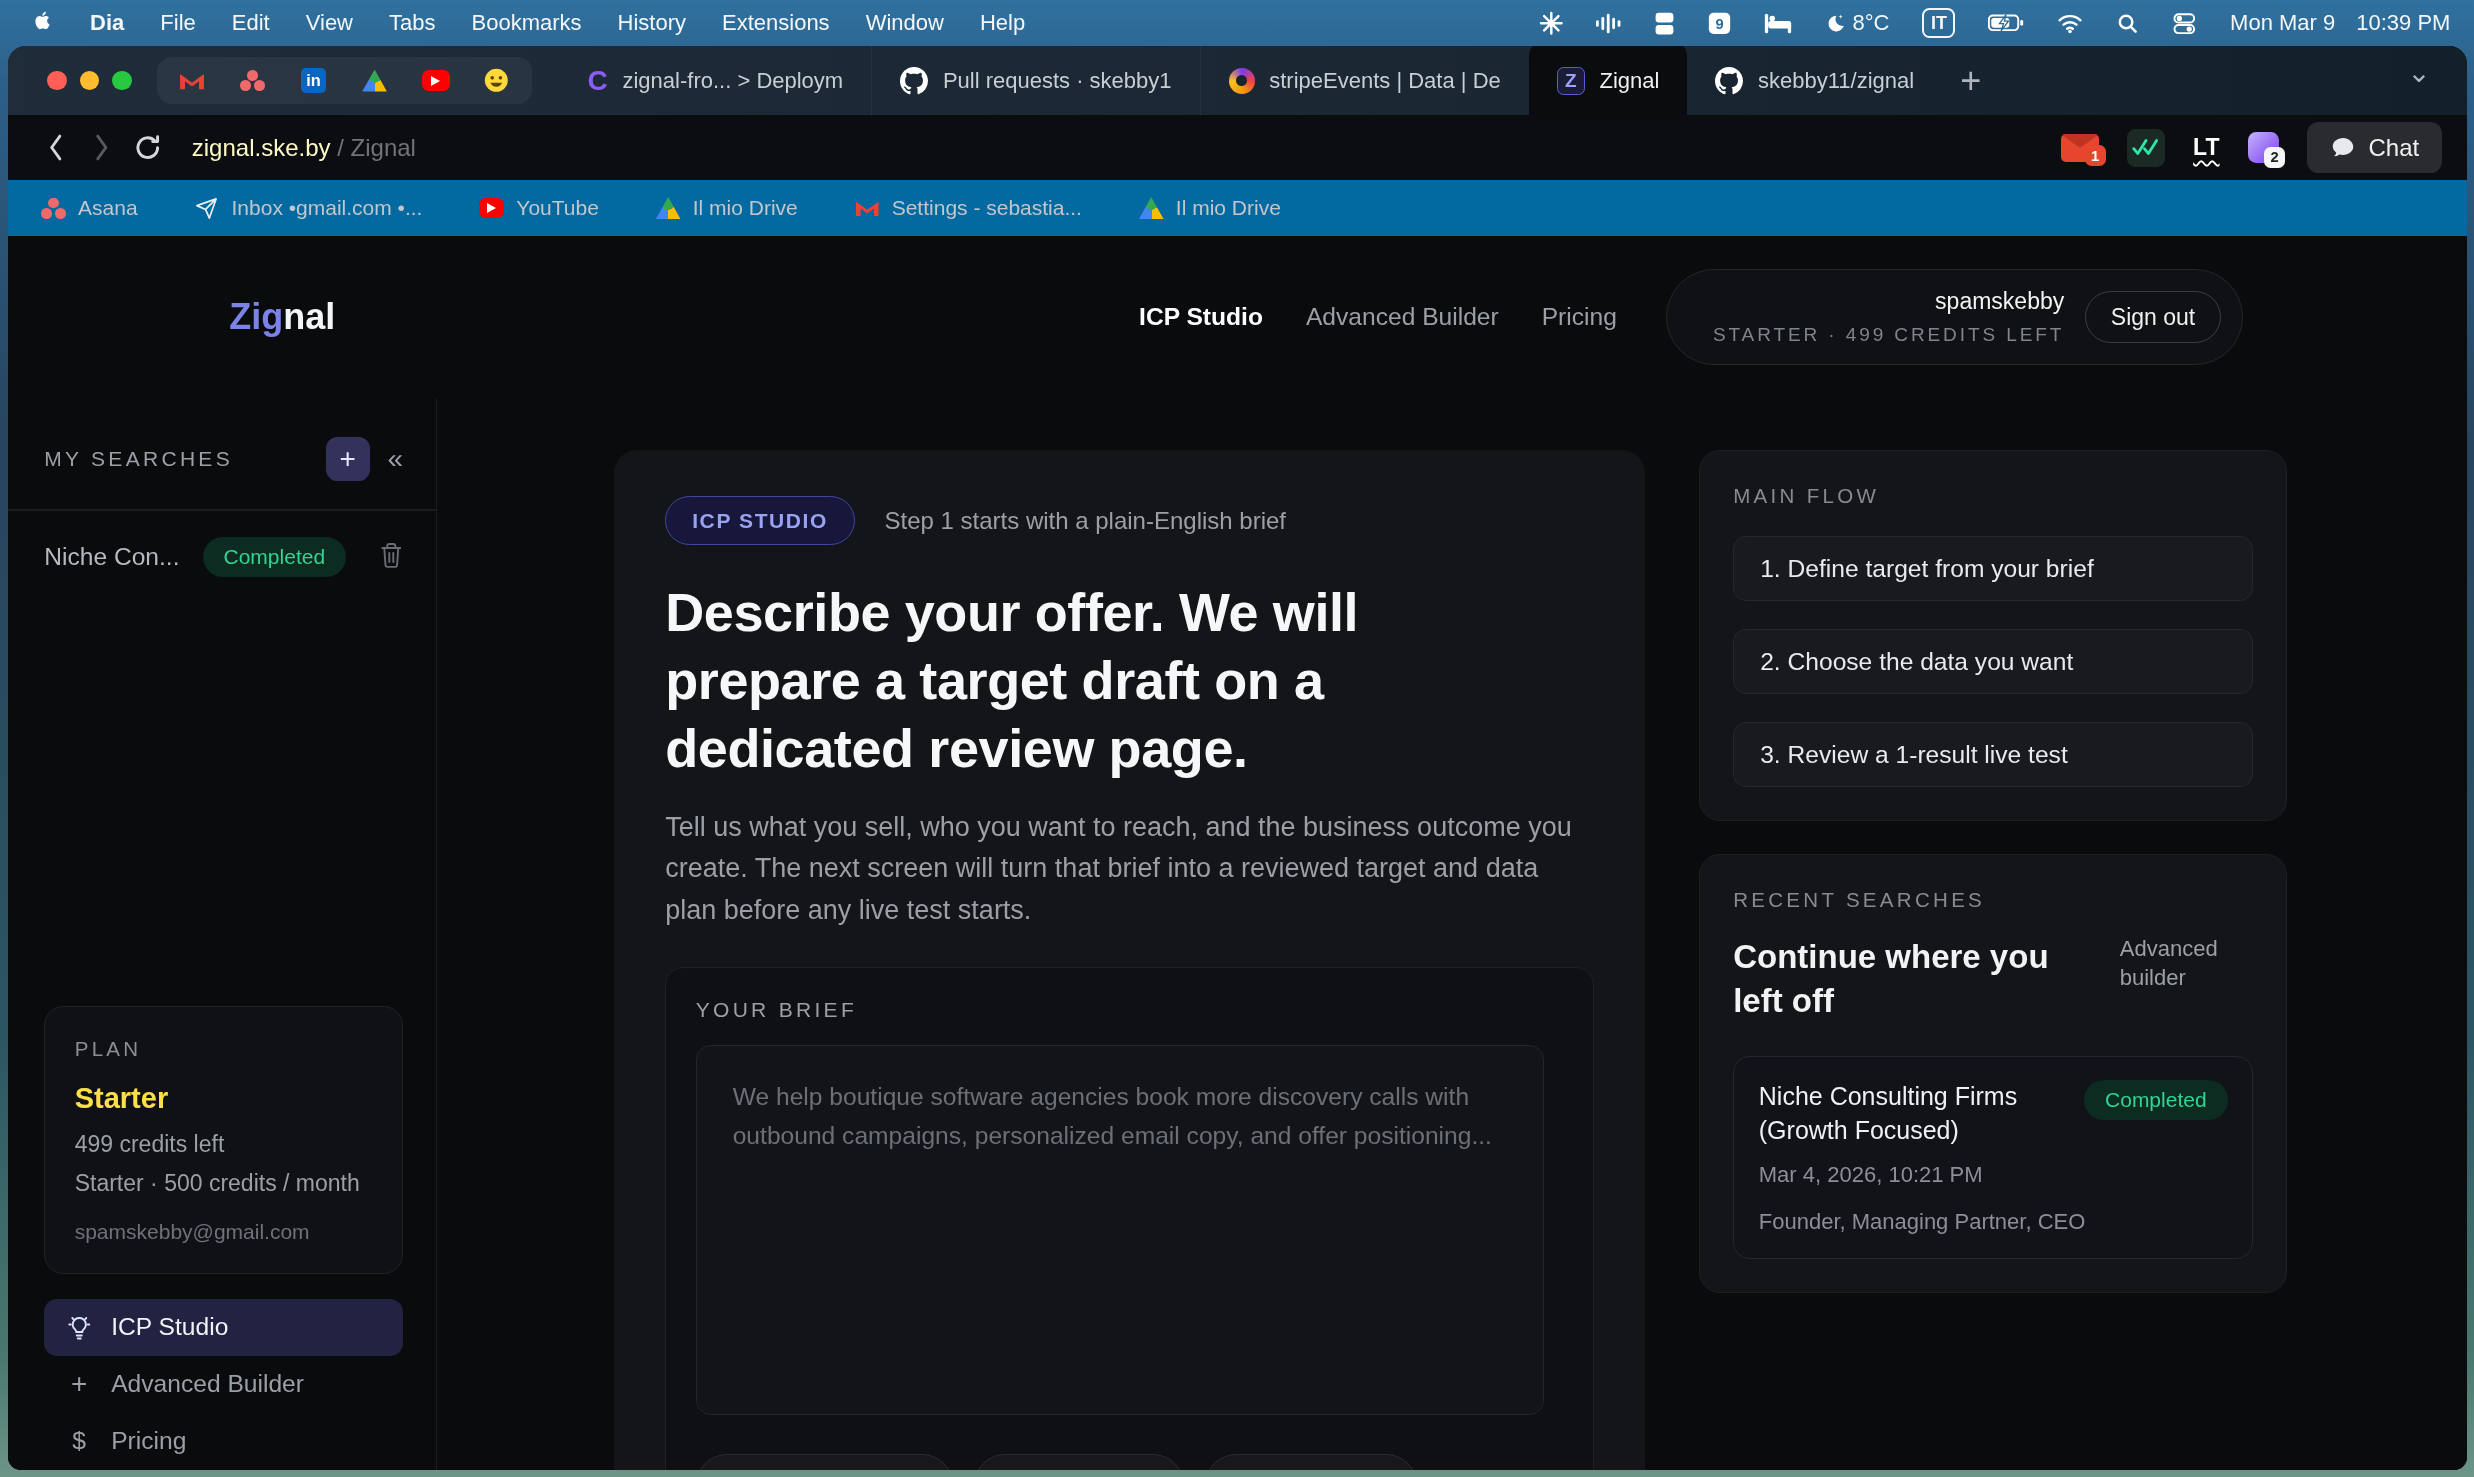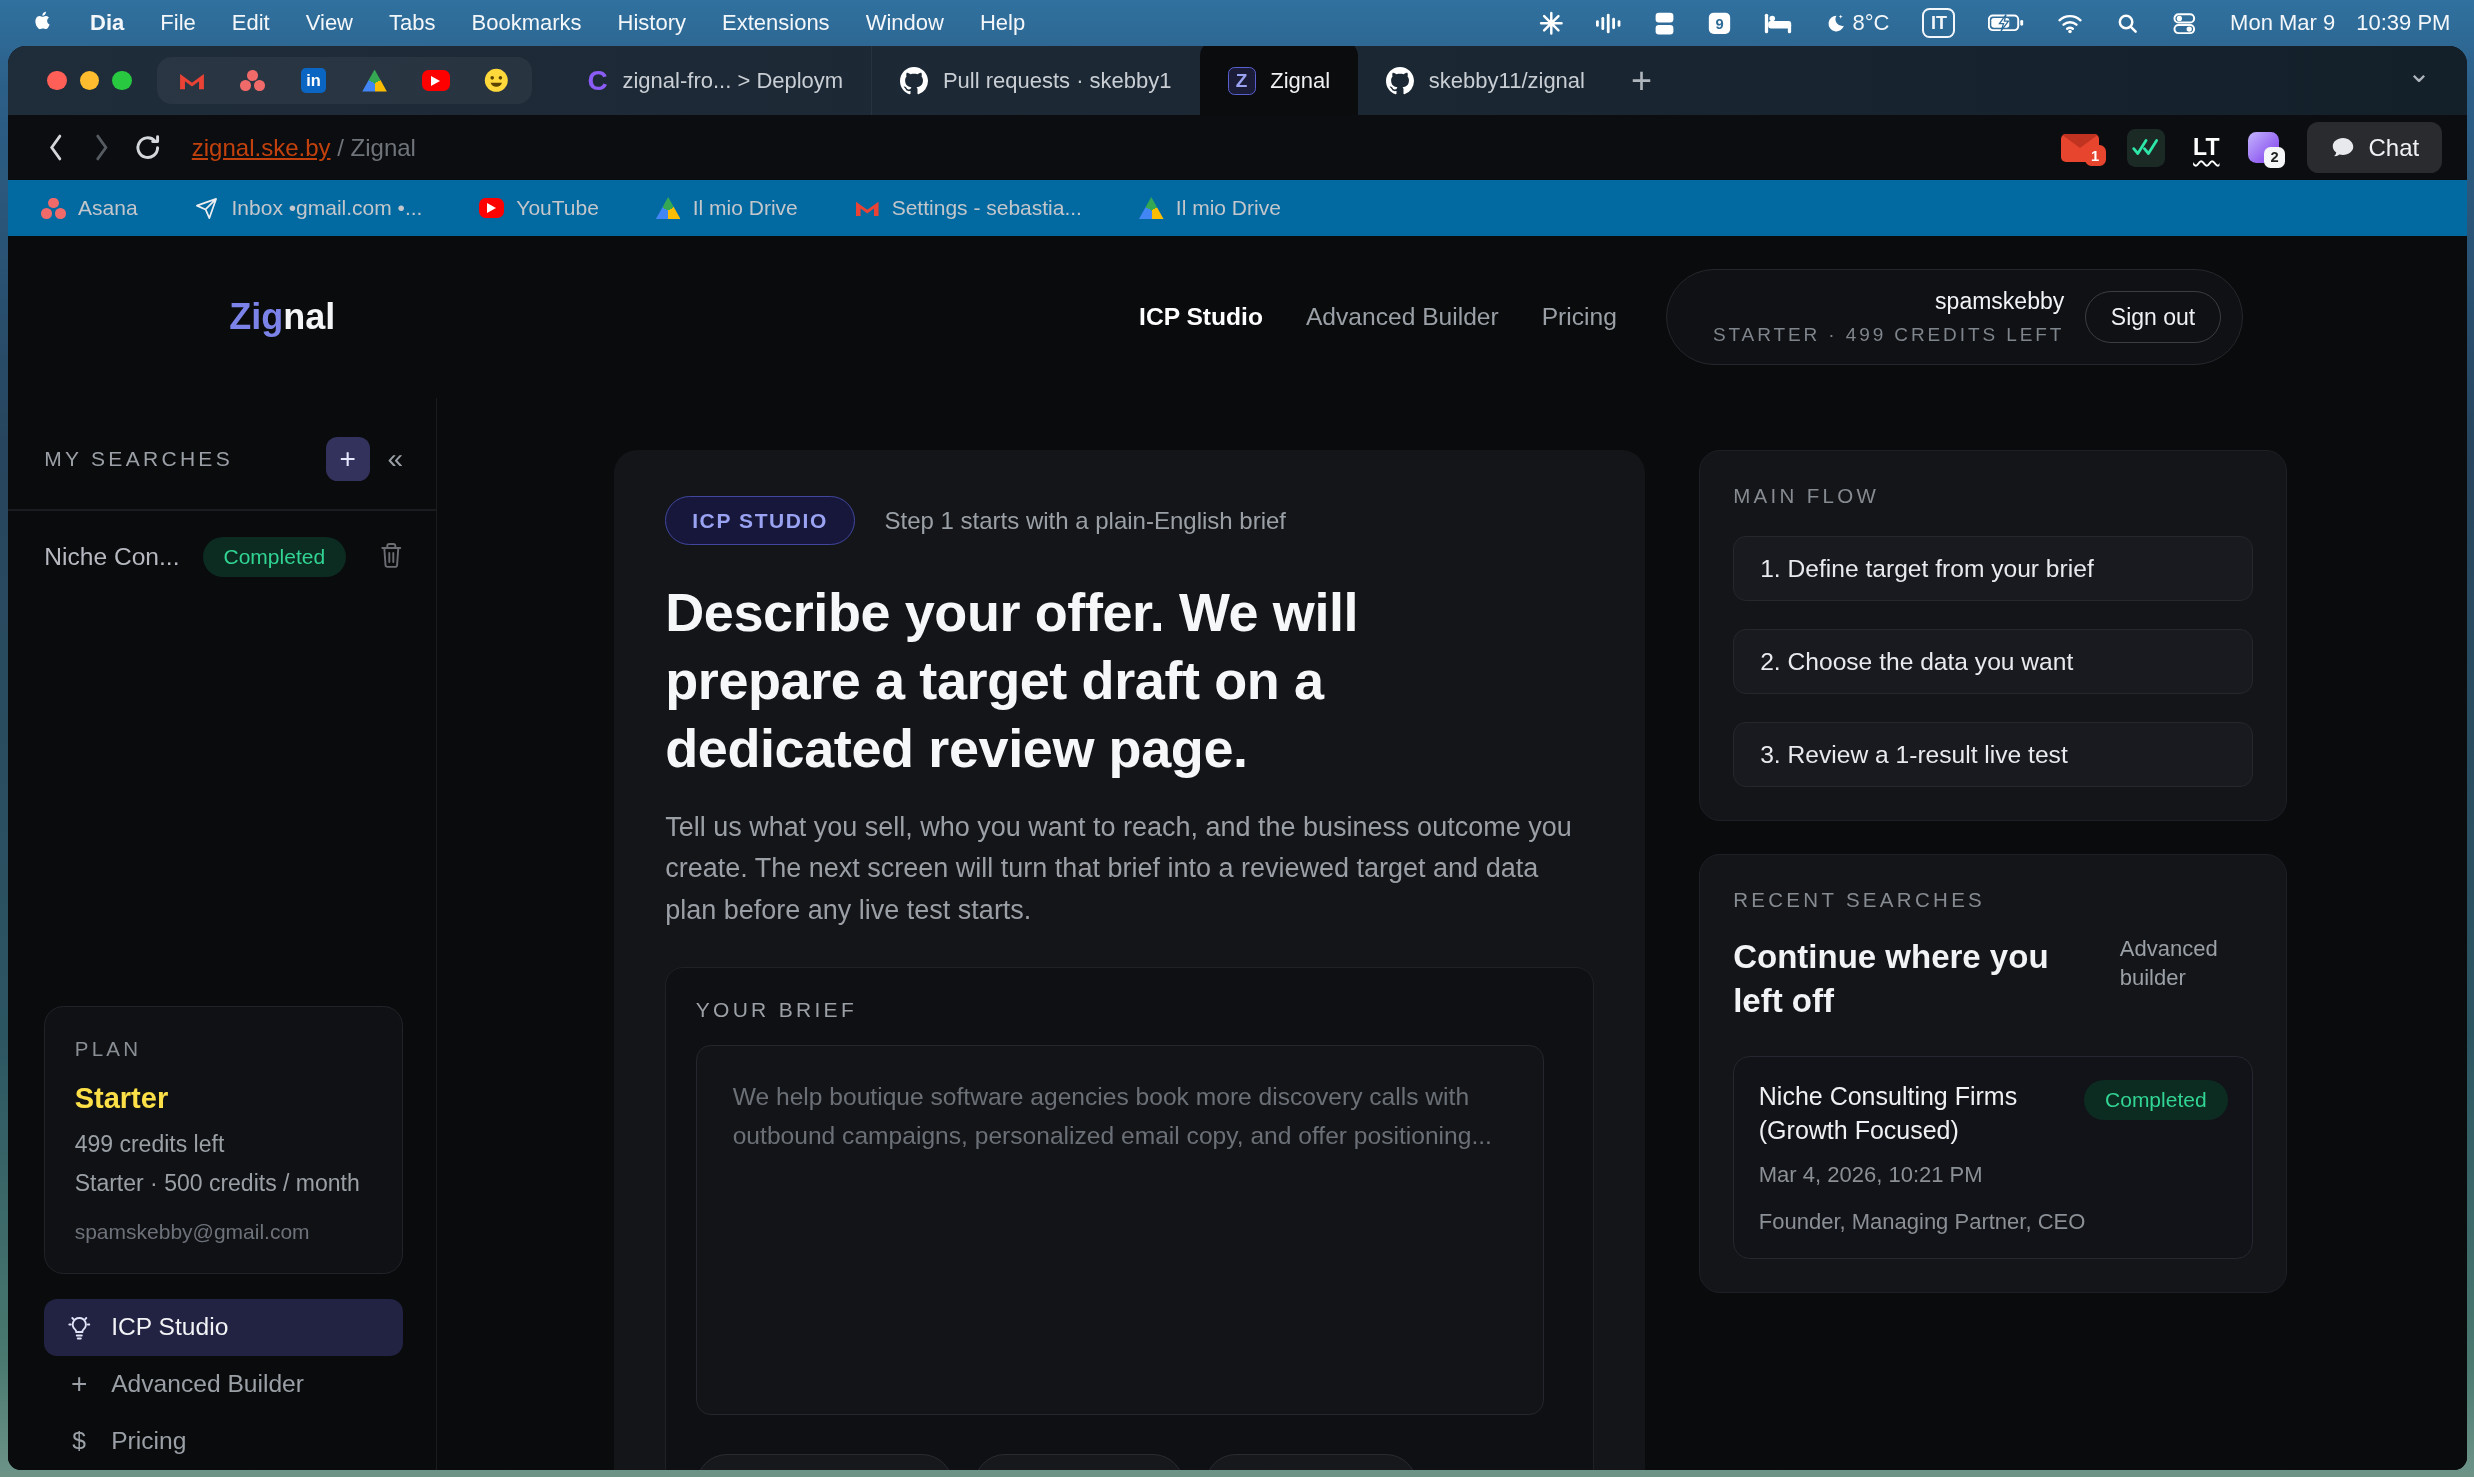--- a/index.html
+++ b/index.html
@@ -60,21 +60,21 @@
   .ic-swirl { width:26px; height:26px; border-radius:50%; background:conic-gradient(#7c3aed,#ef4444,#f59e0b,#fbbf24,#7c3aed); position:relative; }
   .ic-swirl::after{ content:""; position:absolute; inset:7.4px; border-radius:50%; background:#17232d; }
   .ic-z { width:28px; height:28px; border-radius:6.5px; background:#1b1c38; border:1.6px solid #5a5fd0; color:#9aa2f2; font-weight:700; font-size:19px; display:flex; align-items:center; justify-content:center; }
   .ic-z::before{ content:"Z"; }
   .ic-gh svg{ display:block; }
 
   
   .toolbar { height:65px; flex:0 0 65px; background:#0c0d10; display:flex; align-items:center; padding:0 24.6px; }
   .navbtn { width:46px; height:46px; display:flex; align-items:center; justify-content:center; }
   .url { margin-left:21px; font-size:24px; }
-  .url .host{ color:#c2410c;text-decoration:underline; } .url .suffix{ color:#6f747b; }
+  .url .host{ color:#fef9c3; } .url .suffix{ color:#6f747b; }
   .tb-right { margin-left:auto; display:flex; align-items:center; gap:28px; }
   .tb-ext { position:relative; display:flex; align-items:center; justify-content:center; }
   .mini-badge { position:absolute; right:-6.5px; bottom:-4.9px; background:#e8452f; color:#fff; font-size:14.7px; font-weight:700; min-width:21px; height:21px; border-radius:6.5px; display:flex; align-items:center; justify-content:center; padding:0 3.3px; }
   .mini-badge.light { background:#f5f6f7; color:#222; }
   .ic-mail { width:38px; height:28px; background:#e8452f; border-radius:4.9px; position:relative; overflow:hidden; }
   .ic-mail::before{ content:""; position:absolute; left:0; top:0; border-left:19px solid transparent; border-right:19px solid transparent; border-top:14.7px solid #c03321; }
   .ic-checks { width:38px; height:38px; border-radius:8.2px; background:#1c2a26; display:flex; align-items:center; justify-content:center; }
   .ic-lt { color:#fff; font-weight:700; font-size:23px; text-decoration:underline wavy; text-underline-offset:4.9px; text-decoration-thickness:2px; }
   .ic-lt::before{ content:"LT"; }
   .ic-ray { width:31px; height:31px; border-radius:8.2px; background:linear-gradient(135deg,#c4b5fd,#7c3aed); transform:rotate(0deg); }
@@ -309,20 +309,24 @@
         <span class="tab-label">zignal-fro... &gt; Deploym</span>
       </div>
       <div class="tab">
         <span class="ic-gh">
             <svg width="28" height="28" viewBox="0 0 16 16">
               <path fill="#fff" d="M8 0C3.58 0 0 3.58 0 8c0 3.54 2.29 6.53 5.47 7.59.4.07.55-.17.55-.38 0-.19-.01-.82-.01-1.49-2.01.37-2.53-.49-2.69-.94-.09-.23-.48-.94-.82-1.13-.28-.15-.68-.52-.01-.53.63-.01 1.08.58 1.23.82.72 1.21 1.87.87 2.33.66.07-.52.28-.87.51-1.07-1.78-.2-3.64-.89-3.64-3.95 0-.87.31-1.59.82-2.15-.08-.2-.36-1.02.08-2.12 0 0 .67-.21 2.2.82.64-.18 1.32-.27 2-.27s1.36.09 2 .27c1.53-1.04 2.2-.82 2.2-.82.44 1.1.16 1.92.08 2.12.51.56.82 1.27.82 2.15 0 3.07-1.87 3.75-3.65 3.95.29.25.54.73.54 1.48 0 1.07-.01 1.93-.01 2.2 0 .21.15.46.55.38A8.01 8.01 0 0 0 16 8c0-4.42-3.58-8-8-8z"></path>
             </svg>
           </span>
         <span class="tab-label">Pull requests · skebby1</span>
       </div>
+      <div class="tab">
+        <span class="ic-swirl"></span>
+        <span class="tab-label">stripeEvents | Data | De</span>
+      </div>
       <div class="tab active">
         <span class="ic-z"></span>
         <span class="tab-label">Zignal</span>
       </div>
       <div class="tab">
         <span class="ic-gh">
             <svg width="28" height="28" viewBox="0 0 16 16">
               <path fill="#fff" d="M8 0C3.58 0 0 3.58 0 8c0 3.54 2.29 6.53 5.47 7.59.4.07.55-.17.55-.38 0-.19-.01-.82-.01-1.49-2.01.37-2.53-.49-2.69-.94-.09-.23-.48-.94-.82-1.13-.28-.15-.68-.52-.01-.53.63-.01 1.08.58 1.23.82.72 1.21 1.87.87 2.33.66.07-.52.28-.87.51-1.07-1.78-.2-3.64-.89-3.64-3.95 0-.87.31-1.59.82-2.15-.08-.2-.36-1.02.08-2.12 0 0 .67-.21 2.2.82.64-.18 1.32-.27 2-.27s1.36.09 2 .27c1.53-1.04 2.2-.82 2.2-.82.44 1.1.16 1.92.08 2.12.51.56.82 1.27.82 2.15 0 3.07-1.87 3.75-3.65 3.95.29.25.54.73.54 1.48 0 1.07-.01 1.93-.01 2.2 0 .21.15.46.55.38A8.01 8.01 0 0 0 16 8c0-4.42-3.58-8-8-8z"></path>
             </svg>
           </span>

